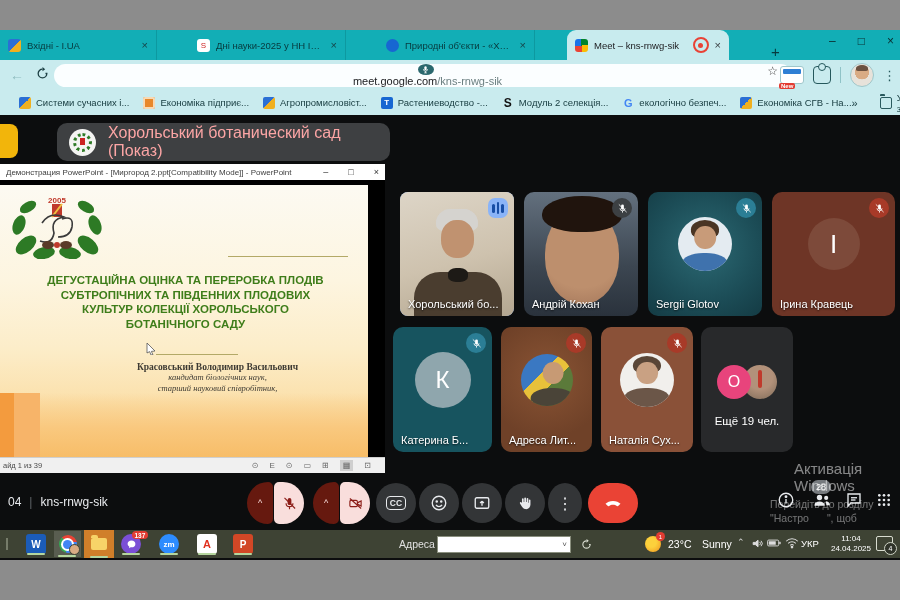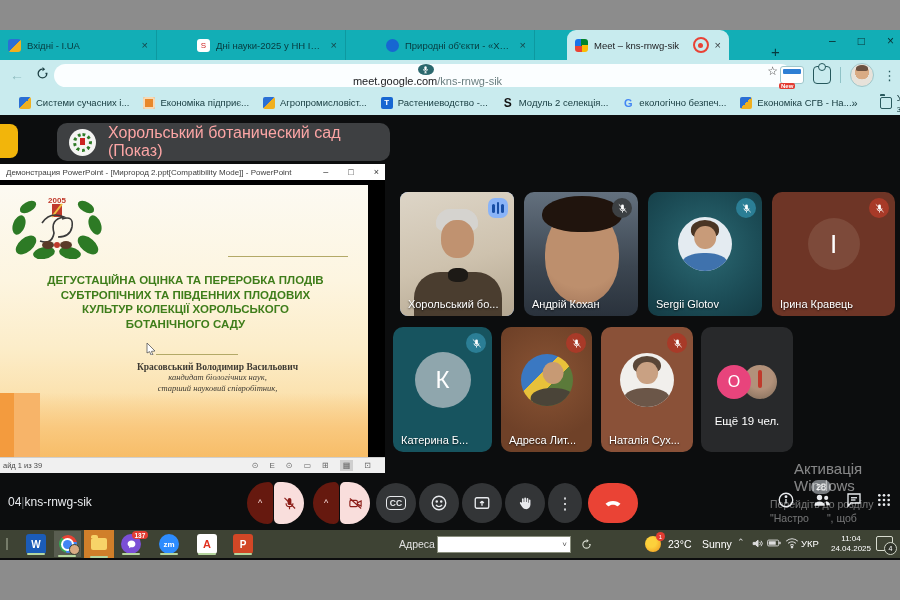--- a/index.html
+++ b/index.html
@@ -120,21 +120,21 @@
   .mc-photo i{position:absolute;left:15px;top:5px;width:4px;height:18px;background:#c0392b;border-radius:2px;}
   .morelabel{position:absolute;left:0;right:0;top:88px;text-align:center;color:#fff;font-size:11.5px;}
 
   
   .pillgrp{position:absolute;top:0;height:42px;display:flex;}
   .pill-dark{width:26px;height:42px;background:#66190f;border-radius:21px 5px 5px 21px;display:flex;align-items:center;justify-content:center;color:#f9dedc;font-size:9px;}
   .pill-pink{width:30px;height:42px;background:#f9dedc;border-radius:5px 21px 21px 5px;margin-left:1px;display:flex;align-items:center;justify-content:center;}
   .cbtn{position:absolute;top:1px;width:40px;height:40px;border-radius:50%;background:#333537;display:flex;align-items:center;justify-content:center;color:#e8eaed;cursor:pointer;}
   #endcall{position:absolute;left:588px;top:1px;width:50px;height:40px;border-radius:21px;background:#ea4335;display:flex;align-items:center;justify-content:center;cursor:pointer;}
   #ctrlbar{position:absolute;left:0;top:367px;width:900px;height:44px;}
-  #meetinfo{position:absolute;left:8px;top:13px;color:#e8eaed;font-size:12px;display:flex;align-items:center;}
+  #meetinfo{position:absolute;left:8px;top:13px;color:#e8eaed;font-size:12px;display:flex;gap:8px;align-items:center;}
   #meetinfo .sep{color:#5f6368;}
   .ricon{position:absolute;top:6px;width:24px;height:24px;display:flex;align-items:center;justify-content:center;color:#e8eaed;cursor:pointer;}
   #badge28{position:absolute;left:811px;top:-2px;width:20px;height:14px;border-radius:7px;background:rgba(130,134,139,.9);color:#fff;font-size:9px;display:flex;align-items:center;justify-content:center;}
   #cc-inner{border:1.6px solid #e8eaed;border-radius:4px;font-size:8.5px;padding:1px 3px;font-weight:bold;}
   #activation{position:absolute;left:770px;top:345px;color:rgba(255,255,255,.5);}
   #activation .t{font-size:15px;margin-left:24px;}
   #activation .l{font-size:10.5px;color:rgba(255,255,255,.42);margin-top:3px;line-height:14px;}
 
   
   #taskbar{position:absolute;left:0;top:530px;width:900px;height:28px;background:#3e4334;z-index:50;color:#e8e8e8;}

